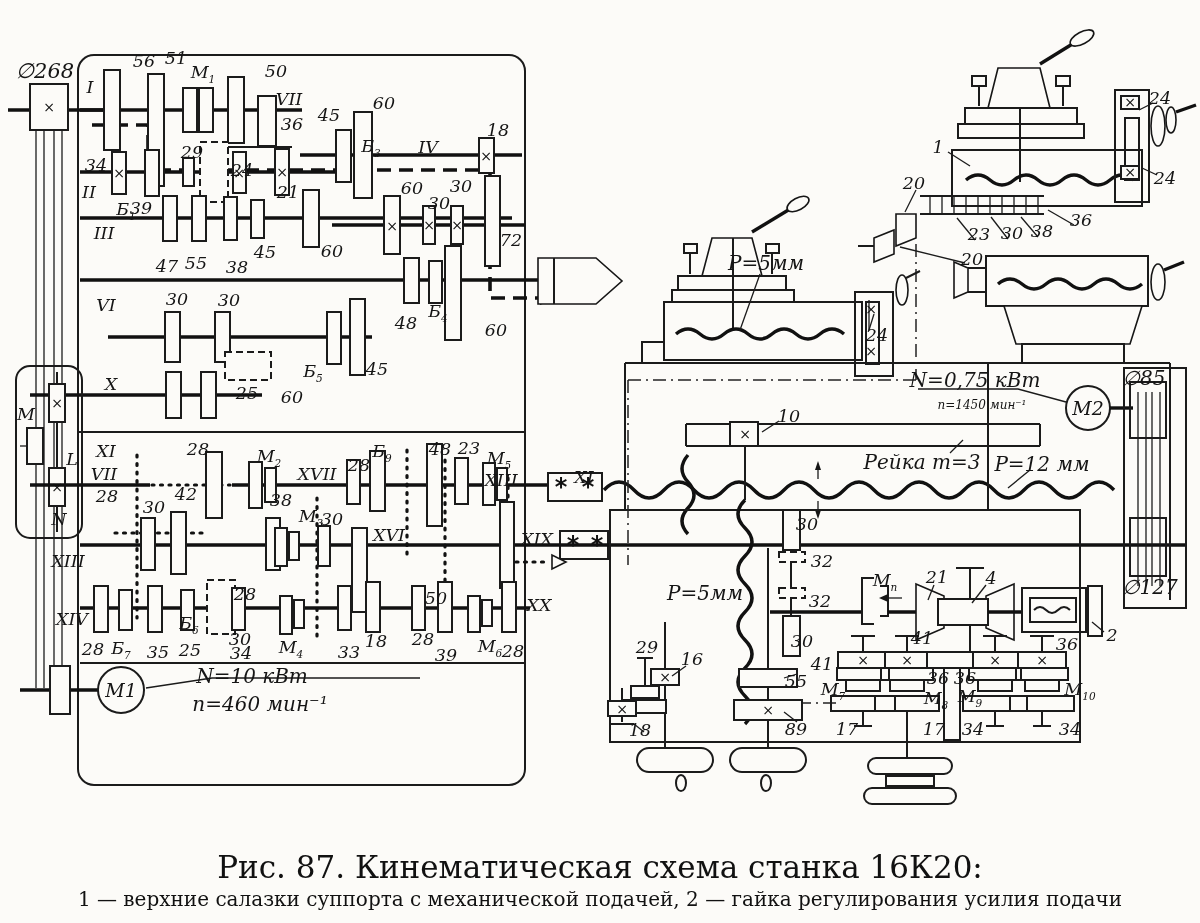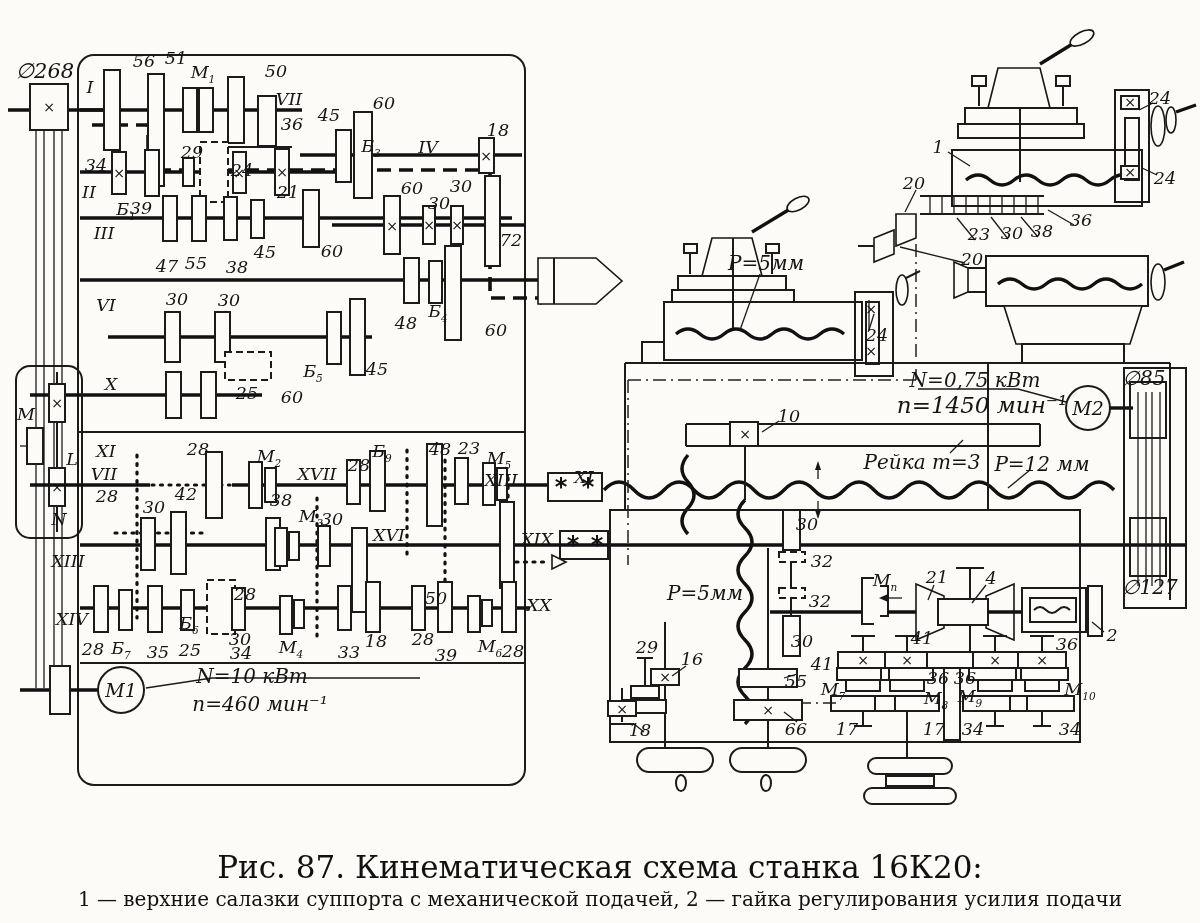--- a/index.html
+++ b/index.html
@@ -532,21 +532,21 @@
       <span class="dlabel" style="left: 245px; top: 595px;">28</span>
       <span class="dlabel" style="left: 189px; top: 625px;">Б<sub>6</sub></span>
       <span class="dlabel" style="left: 240px; top: 640px;">30</span>
       <span class="dlabel" style="left: 537px; top: 540px;">XIX</span>
       <span class="dlabel" style="left: 539px; top: 606px;">XX</span>
       <span class="dlabel" style="left: 584px; top: 478px;">XI</span>
       <span class="dlabel" style="left: 252px; top: 676px; font-size: 20px;">N=10 кВт</span>
       <span class="dlabel" style="left: 260px; top: 704px; font-size: 20px;">n=460 мин⁻¹</span>
       <span class="dlabel" style="left: 121px; top: 690px; font-size: 19px;">М1</span>
       <span class="dlabel" style="left: 975px; top: 380px; font-size: 20px;">N=0,75 кВт</span>
-      <span class="dlabel" style="left: 982px; top: 405px; font-size: 23px;">n=1450 мин⁻¹</span>
+      <span class="dlabel" style="left: 982px; top: 405px; font-size: 12px;">n=1450 мин⁻¹</span>
       <span class="dlabel" style="left: 1088px; top: 408px; font-size: 19px;">М2</span>
       <span class="dlabel" style="left: 1144px; top: 378px; font-size: 20px;">∅85</span>
       <span class="dlabel" style="left: 1150px; top: 587px; font-size: 20px;">∅127</span>
       <span class="dlabel" style="left: 922px; top: 462px; font-size: 20px;">Рейка m=3</span>
       <span class="dlabel" style="left: 1042px; top: 464px; font-size: 20px;">P=12 мм</span>
       <span class="dlabel" style="left: 789px; top: 417px;">10</span>
       <span class="dlabel" style="left: 766px; top: 263px; font-size: 20px;">P=5мм</span>
       <span class="dlabel" style="left: 877px; top: 336px;">24</span>
       <span class="dlabel" style="left: 938px; top: 148px;">1</span>
       <span class="dlabel" style="left: 914px; top: 184px;">20</span>
@@ -576,21 +576,21 @@
       <span class="dlabel" style="left: 936px; top: 700px;">М<sub>8</sub></span>
       <span class="dlabel" style="left: 934px; top: 730px;">17</span>
       <span class="dlabel" style="left: 970px; top: 698px;">М<sub>9</sub></span>
       <span class="dlabel" style="left: 973px; top: 730px;">34</span>
       <span class="dlabel" style="left: 1080px; top: 691px;">М<sub>10</sub></span>
       <span class="dlabel" style="left: 1070px; top: 730px;">34</span>
       <span class="dlabel" style="left: 647px; top: 648px;">29</span>
       <span class="dlabel" style="left: 692px; top: 660px;">16</span>
       <span class="dlabel" style="left: 640px; top: 731px;">18</span>
       <span class="dlabel" style="left: 796px; top: 682px;">55</span>
-      <span class="dlabel" style="left: 796px; top: 730px;">66</span>
+      <span class="dlabel" style="left: 796px; top: 730px;">89</span>
     </div>
 
 <div class="caption">
   <div id="cap-title">Рис. 87. Кинематическая схема станка 16К20:</div>
   <div id="cap-legend">1 — верхние салазки суппорта с механической подачей, 2 — гайка регулирования усилия подачи</div>
 </div>
 
 </div>
 
 </body></html>

